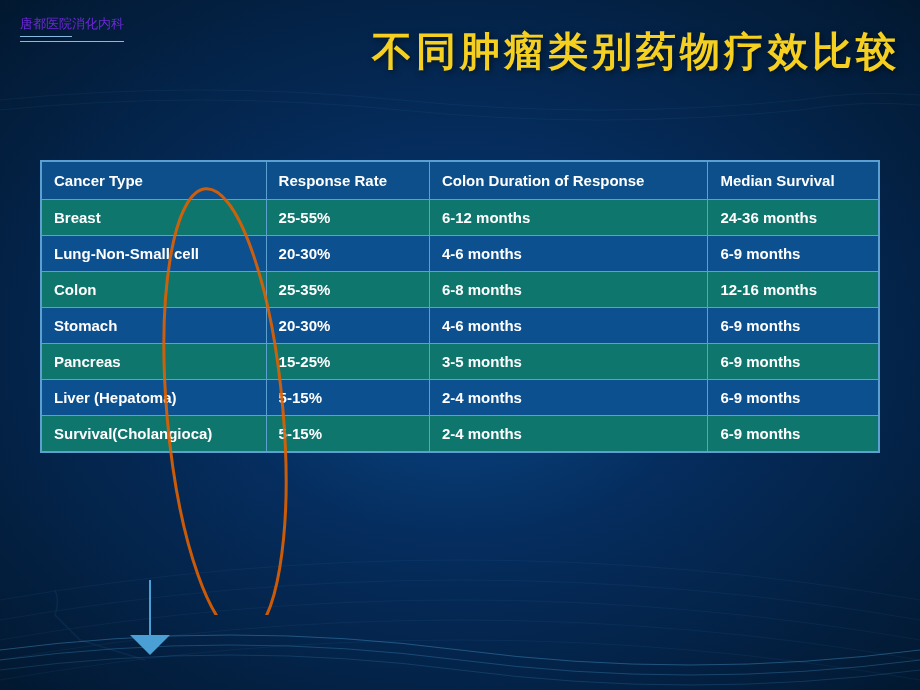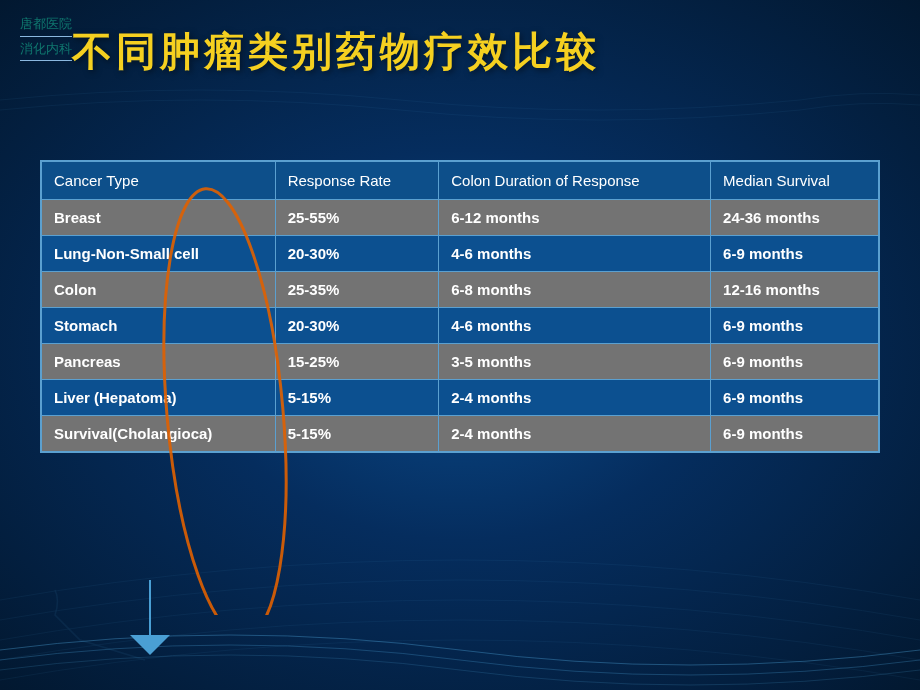--- a/index.html
+++ b/index.html
@@ -31,38 +31,38 @@
       left: 0;
       right: 0;
       height: 90px;
       display: flex;
       align-items: flex-start;
       padding: 10px 20px;
     }
 
     .logo-area {
       display: flex;
-      flex-direction: column;
-      color: #0f766e;
+      flex-direction: row;
+      color: #6d28d9;
       font-size: 13px;
       line-height: 1.5;
       margin-top: 4px;
       border-bottom: 1px solid #8bb8e0;
       padding-bottom: 2px;
     }
 
     .logo-area .logo-line1 {
       border-bottom: 1px solid #8bb8e0;
       padding-bottom: 2px;
       margin-bottom: 2px;
     }
 
     .main-title {
       flex: 1;
-      text-align: left;
+      text-align: right;
       color: #f5d020;
       font-size: 40px;
       font-weight: bold;
       letter-spacing: 4px;
       text-shadow: 2px 2px 6px rgba(0,0,0,0.5);
       padding-top: 14px;
     }
 
     
     .table-container {
@@ -79,28 +79,28 @@
       border: 2px solid #5ba0d0;
     }
 
     thead tr {
       background-color: #0d4f8a;
     }
 
     thead th {
       color: #ffffff;
       font-size: 15px;
-      font-weight: normal;
+      font-weight: bold;
       padding: 10px 12px;
       border: 1px solid #5ba0d0;
       text-align: left;
     }
 
     tbody tr {
-      background-color: #737373;
+      background-color: #0f766e;
     }
 
     tbody tr:nth-child(even) {
       background-color: #0c5090;
     }
 
     tbody td {
       color: #ffffff;
       font-size: 15px;
       font-weight: bold;

